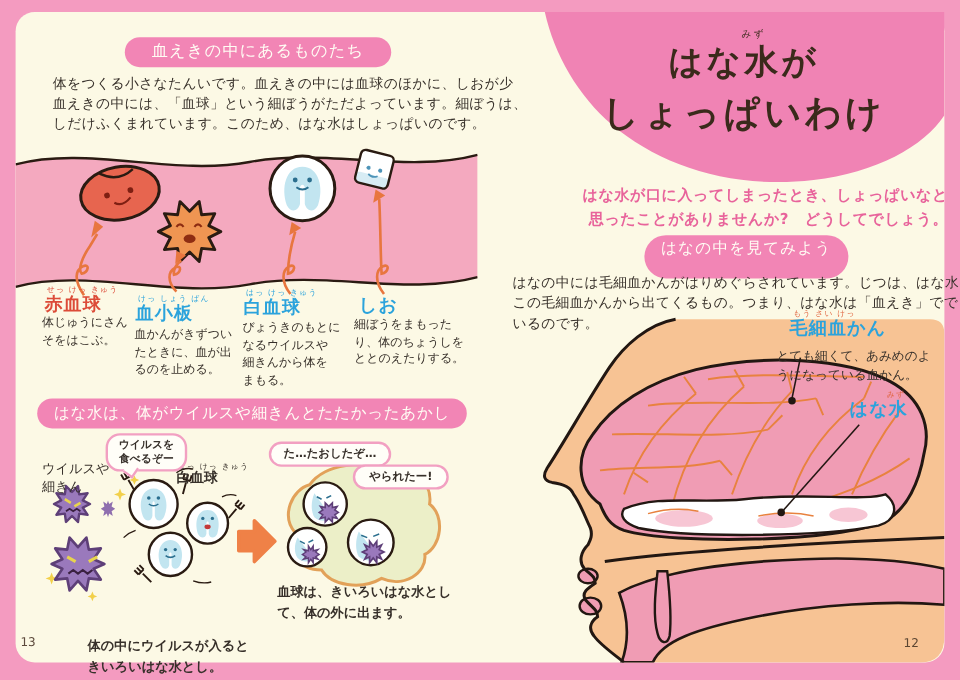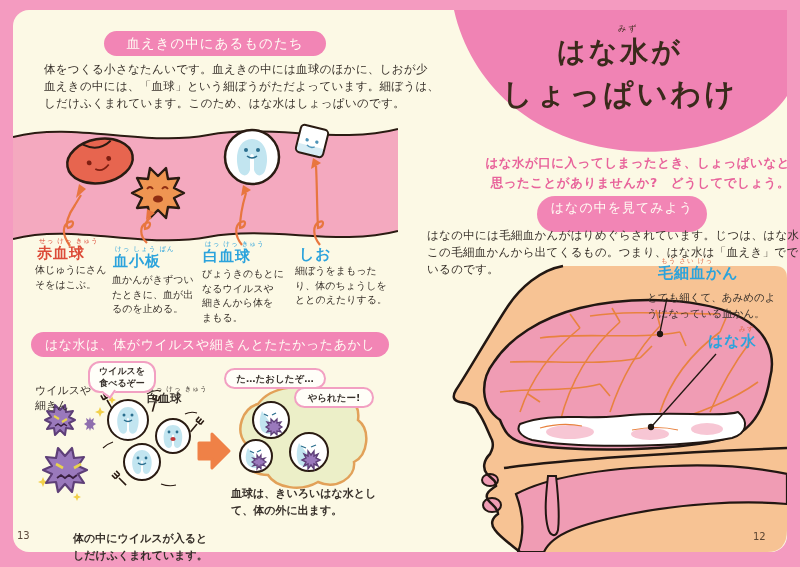--- a/index.html
+++ b/index.html
@@ -201,21 +201,21 @@
   <div class="bubble" style="left:88px;top:361px;width:56px;padding:2px 4px;font-size:9px;line-height:12px;">
     <div>ウイルスを</div>
     <div>食べるぞー</div>
     <div class="tail" style="left:14px;bottom:-6px;"></div>
   </div>
   <div class="bubble" style="left:224px;top:368px;width:92px;padding:2px 3px;font-size:9.5px;line-height:13px;">た…たおしたぞ…</div>
   <div class="bubble" style="left:294px;top:387px;width:70px;padding:2px 3px;font-size:9.5px;line-height:13px;">やられたー!</div>
 
   <div class="caption" style="left:73px;top:519px;margin-top:12px;">
     <div>体の中にウイルスが入ると</div>
-    <div>しだけふくまれています。</div>
+    <div>きいろいはな水とし。</div>
   </div>
   <div class="caption" style="left:231px;top:486px;">
     <div>血球は、きいろいはな水とし</div>
     <div>て、体の外に出ます。</div>
   </div>
 
   <div class="pagenum" style="left:17px;top:530px;">13</div>
 
   <svg class="abs" style="left:430px;top:10px;" width="357" height="142" viewBox="0 0 357 142">
     <path d="M24,0 L357,0 L357,86 C340,112 300,134 248,140 C180,148 120,128 80,94 C52,70 32,36 24,0 Z" fill="#F083B4"></path>

